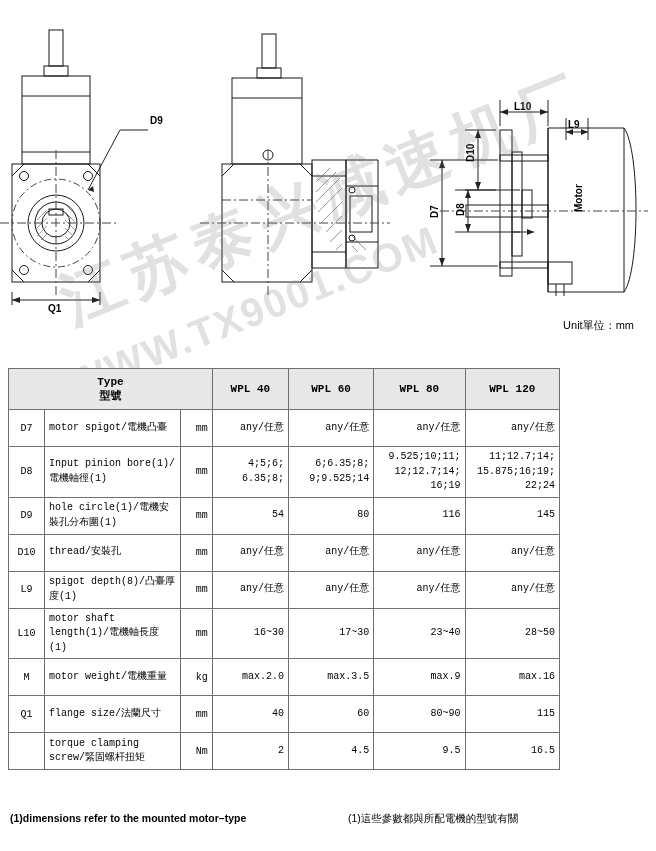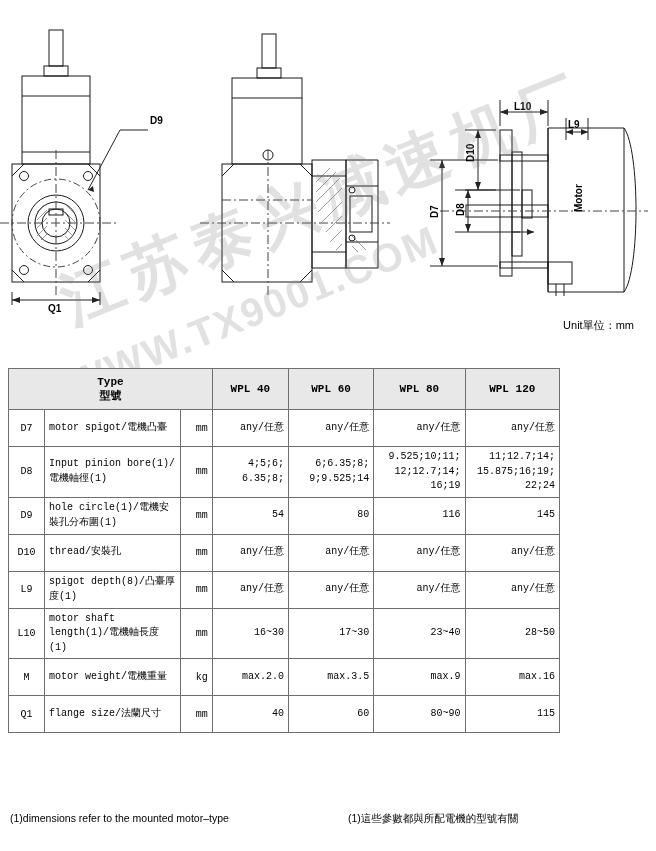--- a/index.html
+++ b/index.html
@@ -126,20 +126,21 @@
     left: 10px;
     top: 812px;
     width: 636px;
     font-size: 10.5px;
     z-index: 6;
   }
   .footnotes .fn-left {
     position: absolute;
     left: 0;
     top: 0;
+    font-weight: bold;
   }
   .footnotes .fn-right {
     position: absolute;
     left: 338px;
     top: 0;
   }
 
   
   .dlabel {
     font-family: "Liberation Sans", sans-serif;
@@ -485,20 +486,39 @@
           <td class="c-val">
             <div>60</div>
           </td>
           <td class="c-val">
             <div>80~90</div>
           </td>
           <td class="c-val">
             <div>115</div>
           </td>
         </tr>
+        <tr class="row-tall">
+          <td class="c-code"></td>
+          <td class="c-desc">
+            <div>torque clamping screw/緊固螺杆扭矩</div>
+          </td>
+          <td class="c-unit">Nm</td>
+          <td class="c-val">
+            <div>2</div>
+          </td>
+          <td class="c-val">
+            <div>4.5</div>
+          </td>
+          <td class="c-val">
+            <div>9.5</div>
+          </td>
+          <td class="c-val">
+            <div>16.5</div>
+          </td>
+        </tr>
       </tbody>
   </table>
 </div>
 
 <div class="footnotes">
   <div class="fn-left">(1)dimensions refer to the mounted motor–type</div>
   <div class="fn-right">(1)這些參數都與所配電機的型號有關</div>
 </div>
 
 </body></html>

